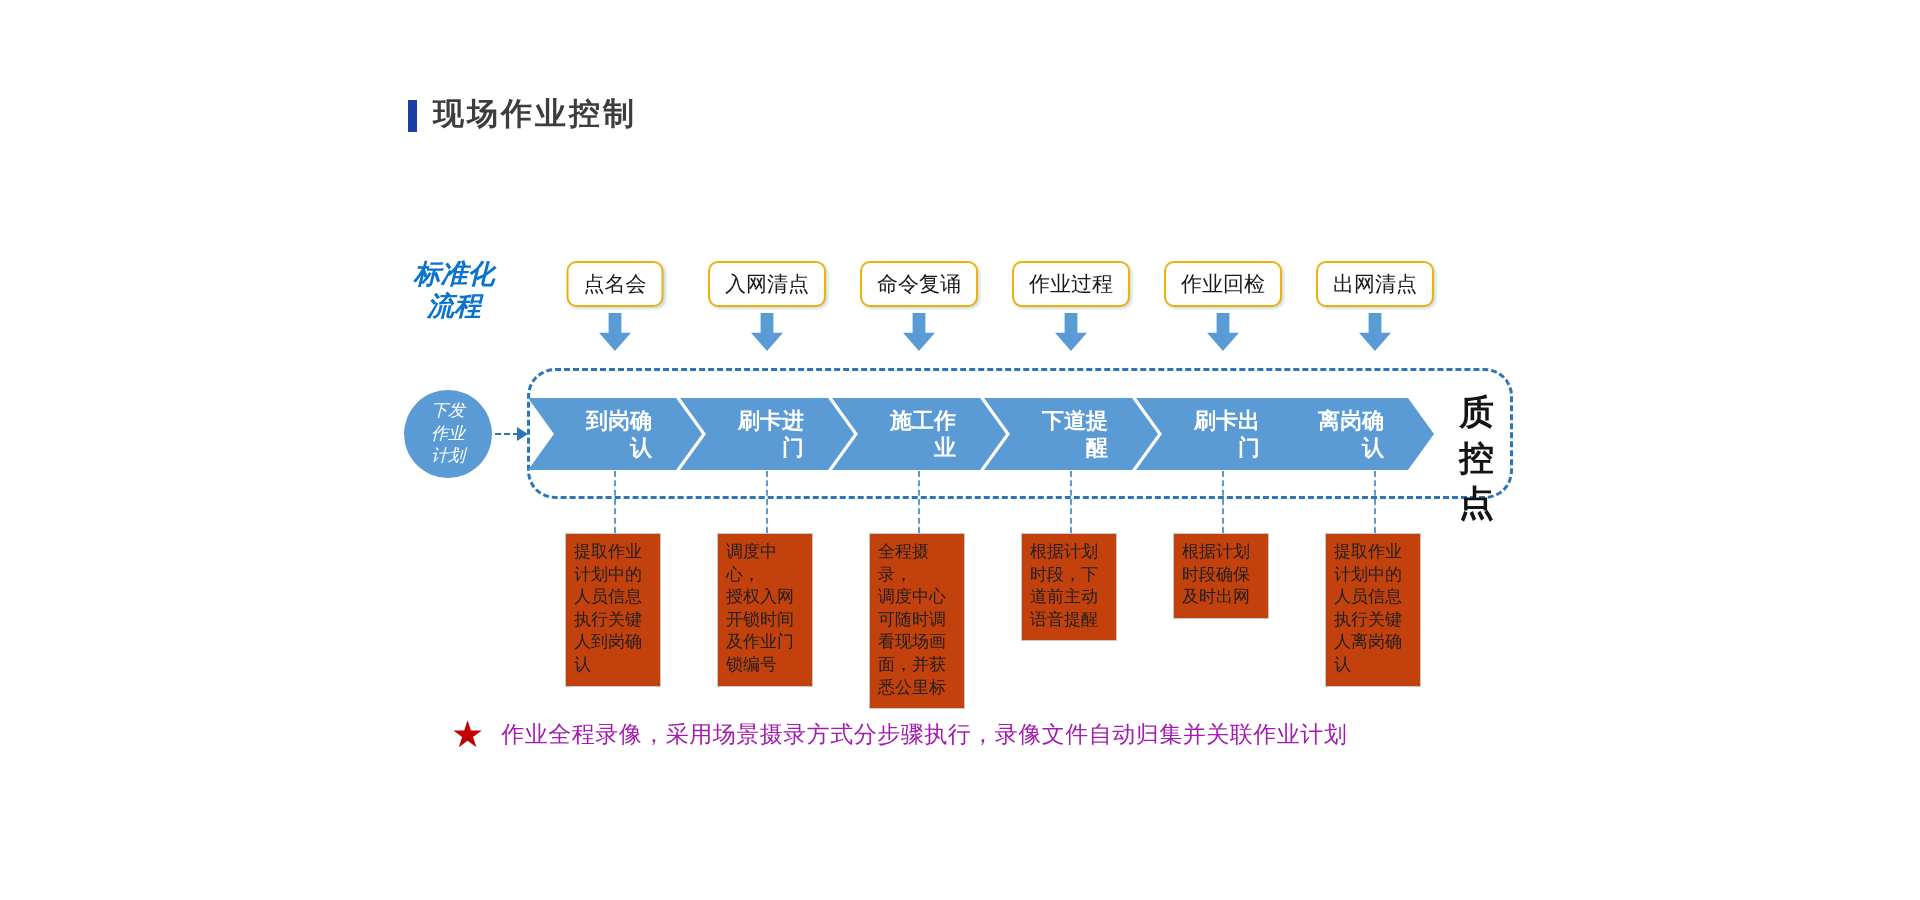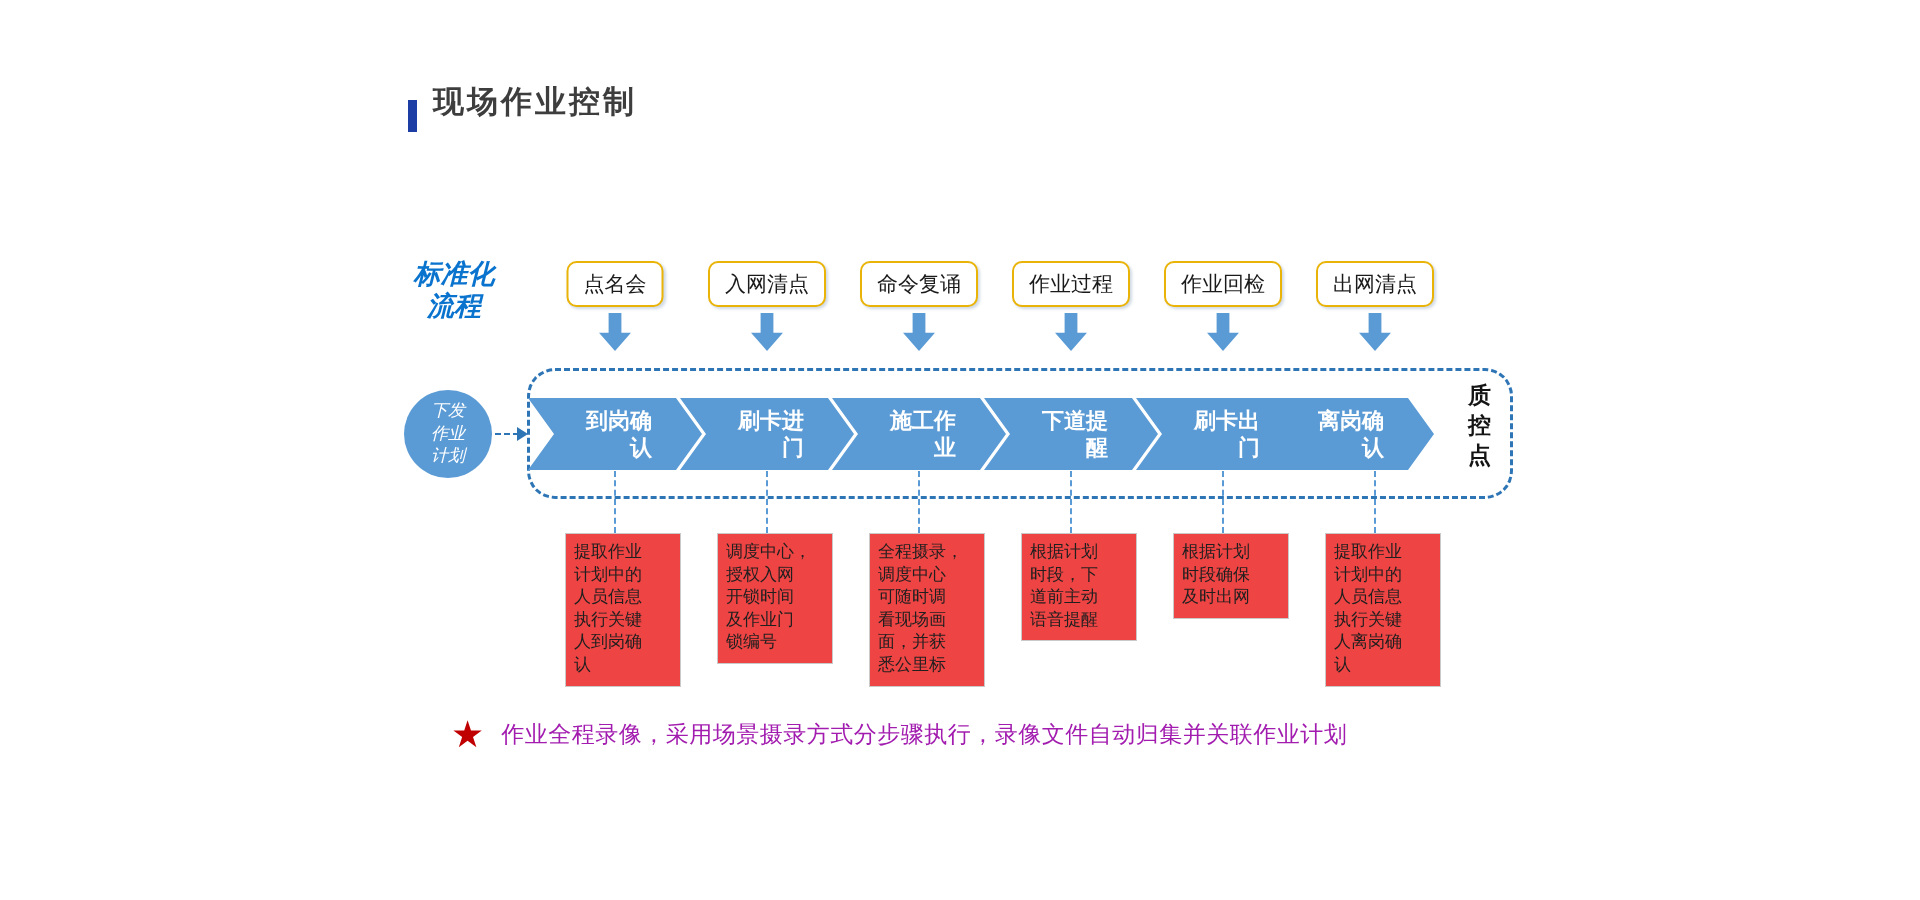--- a/index.html
+++ b/index.html
@@ -1,21 +1,21 @@
 <!DOCTYPE html>
 <html><head>
 <meta charset="utf-8">
 <style>
   html,body{margin:0;padding:0;background:#ffffff;}
   body{width:1920px;height:900px;position:relative;overflow:hidden;
        font-family:"Liberation Sans", sans-serif;}
 
   
   .title-bar{position:absolute;left:408px;top:100px;width:9px;height:32px;background:#1c3ea5;}
-  .page-title{position:absolute;left:433px;top:81px;font-size:31px;font-weight:bold;
+  .page-title{position:absolute;left:433px;top:93px;font-size:31px;font-weight:bold;
               color:#3d3d3d;letter-spacing:3px;white-space:nowrap;}
 
   
   .std-label{position:absolute;left:396px;top:259px;width:116px;text-align:center;
              font-size:27px;font-weight:bold;color:#0973ce;line-height:1.18;white-space:pre-line;font-style:italic;}
 
   
   .stage-box{position:absolute;top:261px;transform:translateX(-50%);background:#fff;
              border:2px solid #eab308;border-radius:10px;padding:7px 15px;
              font-size:21px;color:#1a1a1a;white-space:nowrap;
@@ -23,22 +23,22 @@
 
   
   .down-arrow{position:absolute;top:313px;width:32px;height:38px;transform:translateX(-50%);
               background:#5b9bd5;
               clip-path:polygon(30% 0,70% 0,70% 52%,100% 52%,50% 100%,0 52%,30% 52%);}
 
   
   .boundary{position:absolute;left:527px;top:368px;width:986px;height:131px;
             border:3px dashed #2e75b6;border-radius:28px;box-sizing:border-box;}
 
-  .qc-label{position:absolute;left:1459px;top:381px;width:32px;text-align:right;
-            font-size:23px;font-weight:bold;color:#141414;line-height:1.3;
+  .qc-label{position:absolute;left:1459px;top:389px;width:32px;text-align:right;
+            font-size:35px;font-weight:bold;color:#141414;line-height:1.3;
             word-break:break-all;}
 
   
   .start-circle{position:absolute;left:404px;top:390px;width:88px;height:88px;border-radius:50%;
                 background:#5b9bd5;color:#ffffff;font-size:17px;line-height:1.35;
                 display:flex;align-items:center;justify-content:center;text-align:center;
                 white-space:pre-line;font-style:italic;}
   .start-arrow-line{position:absolute;left:495px;top:433px;width:24px;height:0;
                     border-top:2px dashed #2e75b6;}
   .start-arrow-head{position:absolute;left:517px;top:427px;width:0;height:0;
@@ -50,21 +50,21 @@
            clip-path:polygon(0 0,148px 0,174px 36px,148px 72px,0 72px,26px 36px);
            color:#ffffff;font-size:22px;font-weight:bold;line-height:1.25;
            display:flex;align-items:center;justify-content:center;text-align:right;
            white-space:pre-line;padding-left:8px;box-sizing:border-box;}
   .ch1{left:528px}.ch2{left:680px}.ch3{left:832px}.ch4{left:984px}.ch5{left:1136px}.ch6{left:1260px}
 
   
   .connector{position:absolute;top:471px;height:62px;width:0;border-left:2px dashed #5b9bd5;}
 
   
-  .desc-box{position:absolute;top:533px;width:116px;box-sizing:border-box;background:#ef4444;
+  .desc-box{position:absolute;top:533px;width:96px;box-sizing:border-box;background:#c2410c;
             border:1px solid #c9c9c9;padding:7px 18px 9px 8px;font-size:17px;color:#1f1f1f;
             line-height:1.33;white-space:pre-line;}
 
   
   .cc1{left:615px}.cc2{left:767px}.cc3{left:919px}.cc4{left:1071px}.cc5{left:1223px}.cc6{left:1375px}
   .ln1{left:614px}.ln2{left:766px}.ln3{left:918px}.ln4{left:1070px}.ln5{left:1222px}.ln6{left:1374px}
   .db1{left:565px}.db2{left:717px}.db3{left:869px}.db4{left:1021px}.db5{left:1173px}.db6{left:1325px}
 
   
   .note{position:absolute;left:451px;top:716px;display:flex;align-items:center;gap:9px;}

